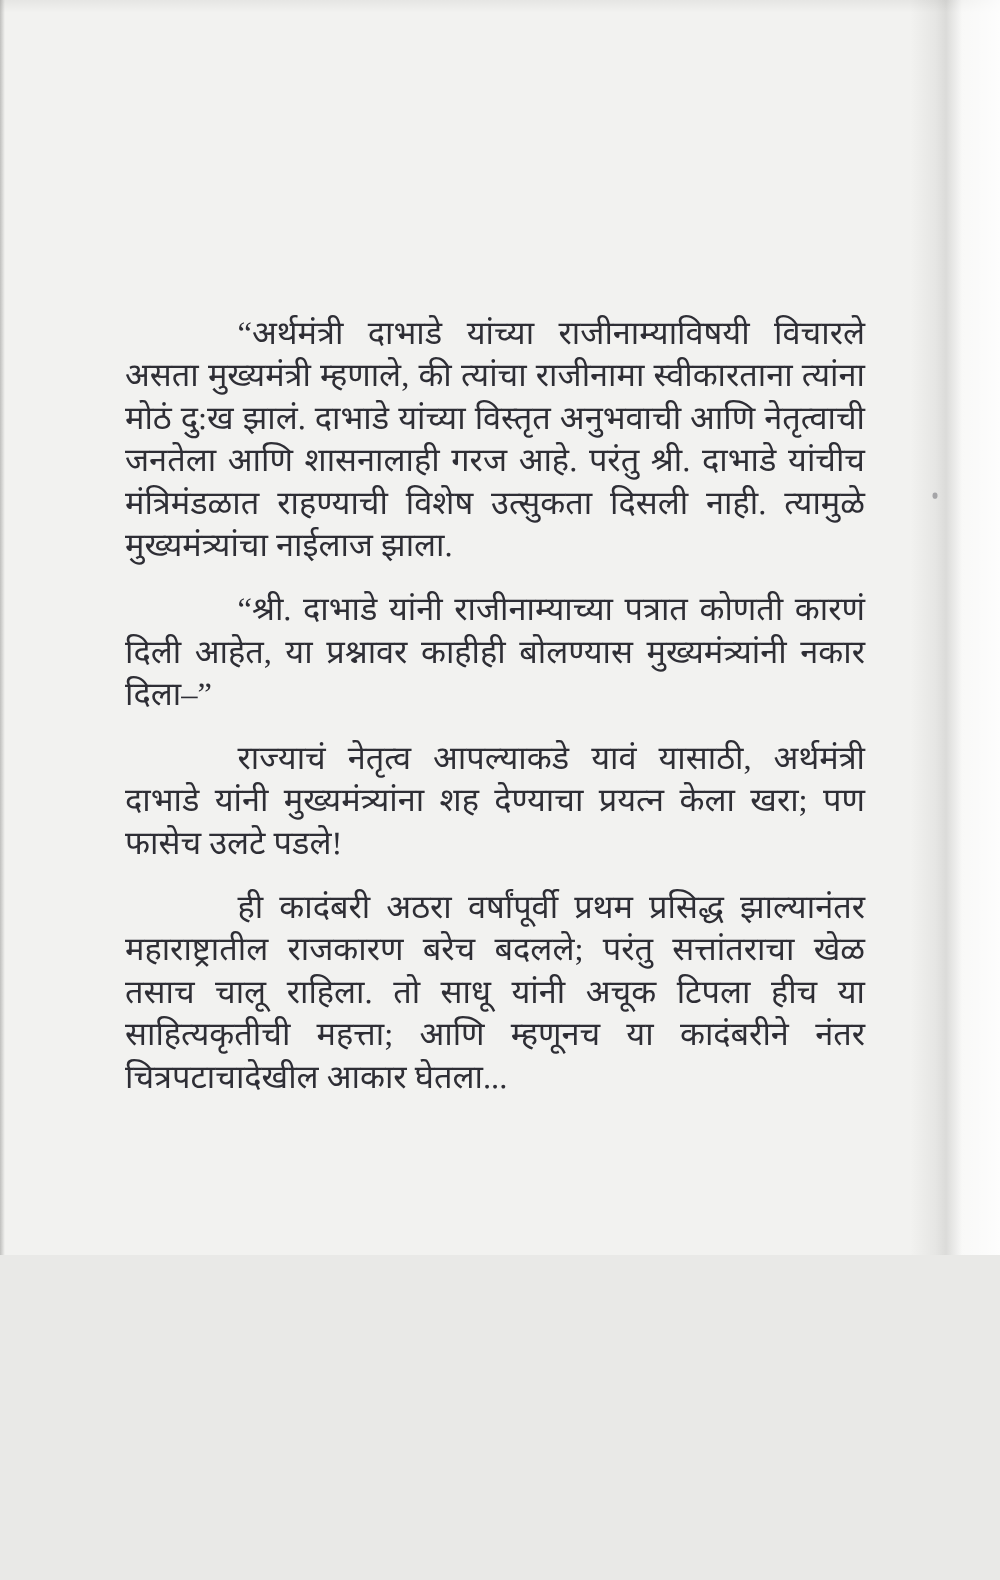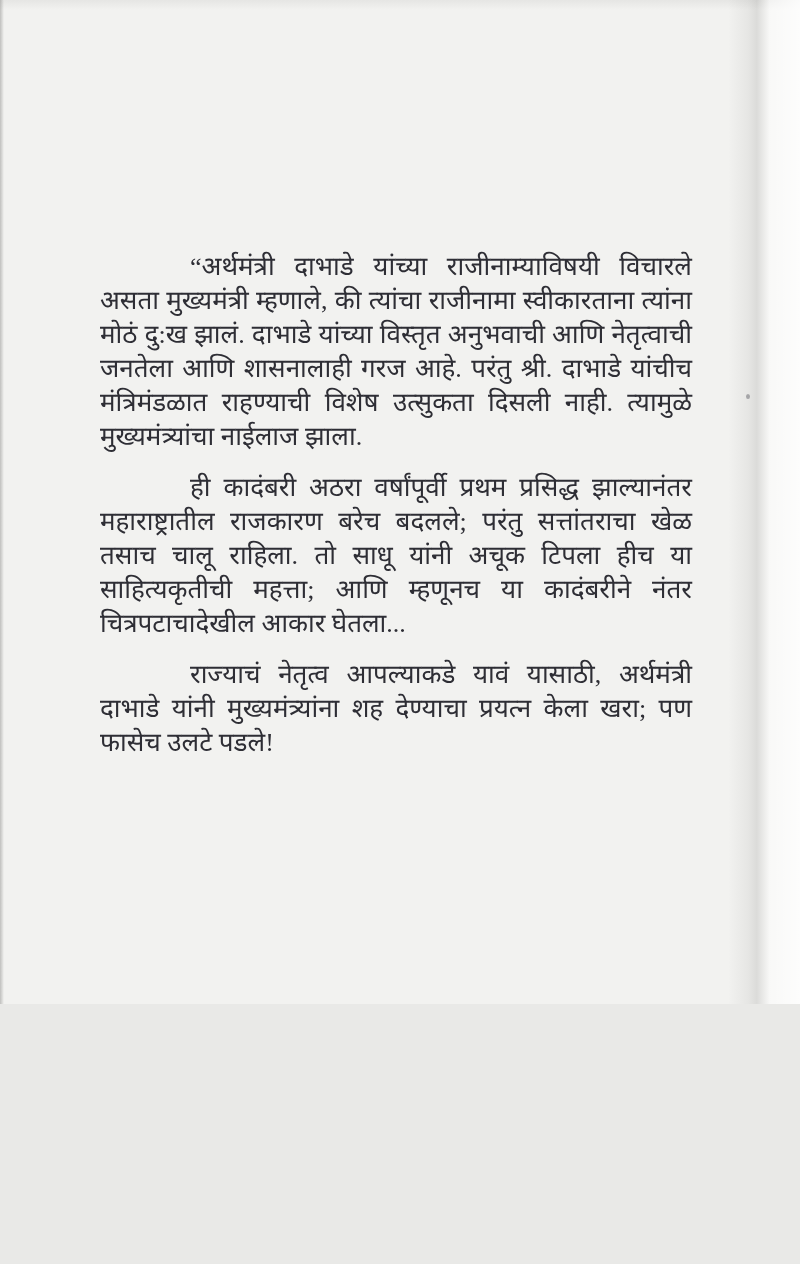--- a/index.html
+++ b/index.html
@@ -90,22 +90,23 @@
   }
   .logo-star { display: inline-block; margin-left: 7px; }
 </style>
 </head>
 <body>
 
 <div class="page">
 
   <div class="text-block">
     <p>“अर्थमंत्री दाभाडे यांच्या राजीनाम्याविषयी विचारले असता मुख्यमंत्री म्हणाले, की त्यांचा राजीनामा स्वीकारताना त्यांना मोठं दु:ख झालं. दाभाडे यांच्या विस्तृत अनुभवाची आणि नेतृत्वाची जनतेला आणि शासनालाही गरज आहे. परंतु श्री. दाभाडे यांचीच मंत्रिमंडळात राहण्याची विशेष उत्सुकता दिसली नाही. त्यामुळे मुख्यमंत्र्यांचा नाईलाज झाला.</p>
+    <p>“श्री. दाभाडे यांनी राजीनाम्याच्या पत्रात कोणती कारणं दिली आहेत, या प्रश्नावर काहीही बोलण्यास मुख्यमंत्र्यांनी नकार दिला–”</p>
+    <p>राज्याचं नेतृत्व आपल्याकडे यावं यासाठी, अर्थमंत्री दाभाडे यांनी मुख्यमंत्र्यांना शह देण्याचा प्रयत्न केला खरा; पण फासेच उलटे पडले!</p>
     <p>ही कादंबरी अठरा वर्षांपूर्वी प्रथम प्रसिद्ध झाल्यानंतर महाराष्ट्रातील राजकारण बरेच बदलले; परंतु सत्तांतराचा खेळ तसाच चालू राहिला. तो साधू यांनी अचूक टिपला हीच या साहित्यकृतीची महत्ता; आणि म्हणूनच या कादंबरीने नंतर चित्रपटाचादेखील आकार घेतला...</p>
-    <p>राज्याचं नेतृत्व आपल्याकडे यावं यासाठी, अर्थमंत्री दाभाडे यांनी मुख्यमंत्र्यांना शह देण्याचा प्रयत्न केला खरा; पण फासेच उलटे पडले!</p>
   </div>
 
   <div class="logo">
     <span class="bar bar-thick g1"></span>
     <span class="bar bar-thin g2"></span>
     <span class="logo-text">ग्रंथाली</span>
     <span class="bar bar-mid g3"></span>
     <span class="bar bar-mid g4"></span>
     <svg class="logo-star" width="34" height="46" viewBox="0 0 34 46" xmlns="http://www.w3.org/2000/svg">
       <g fill="#e23c7c">

